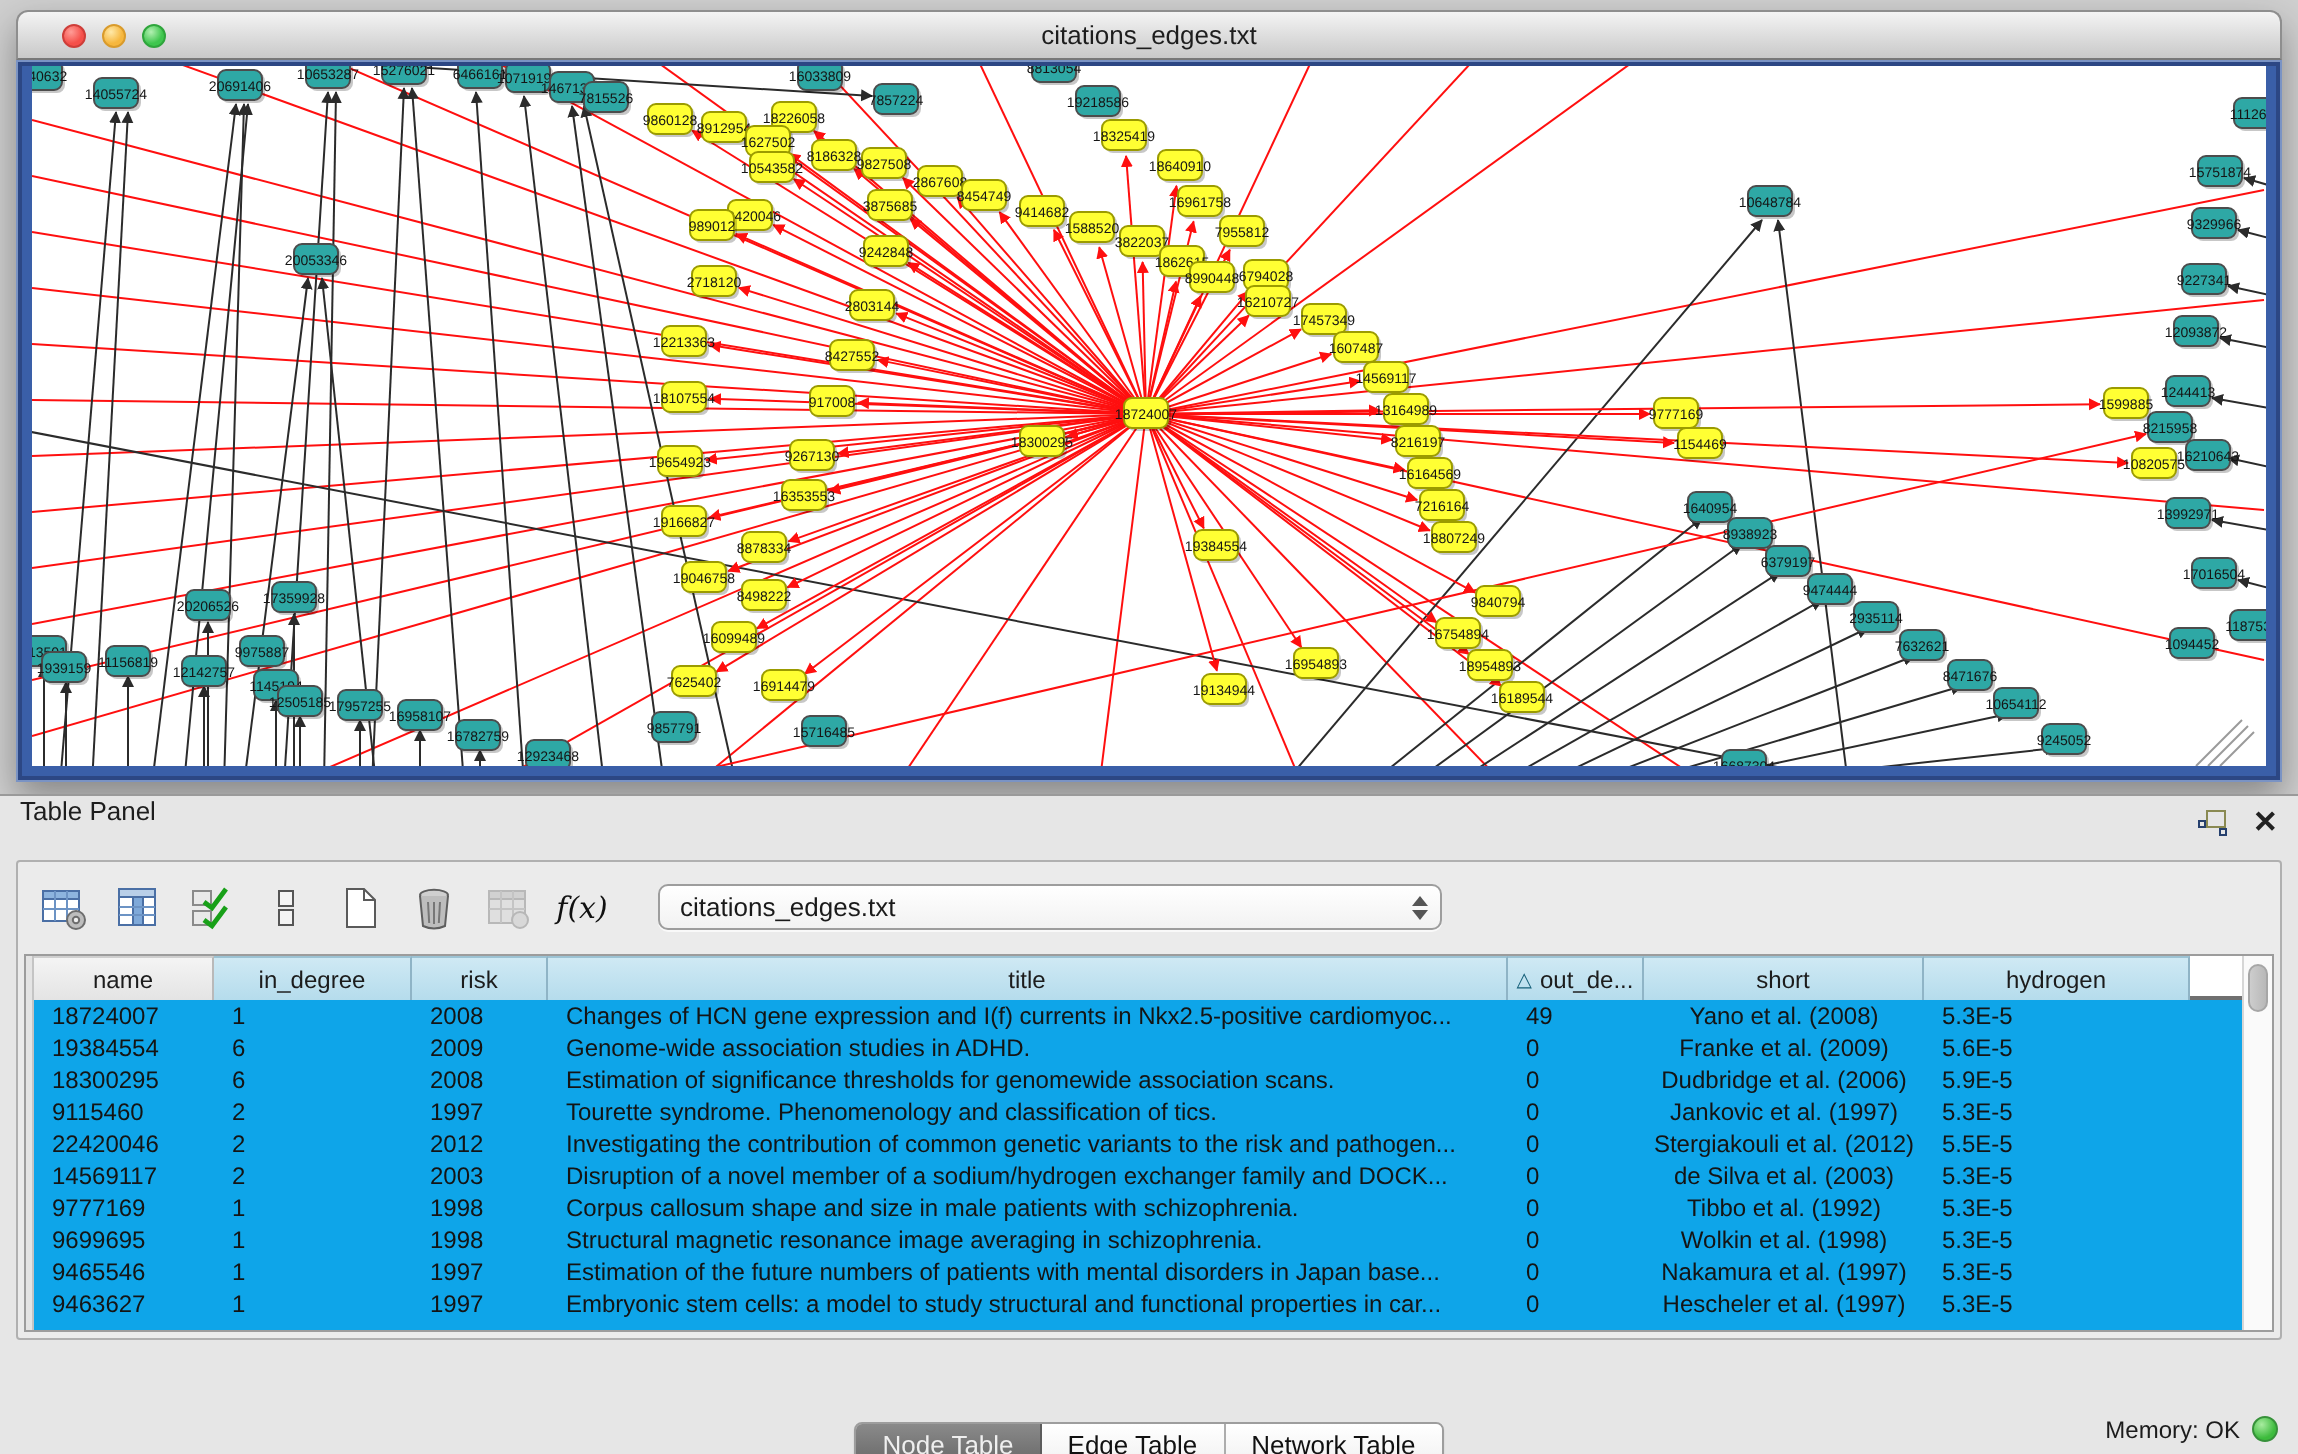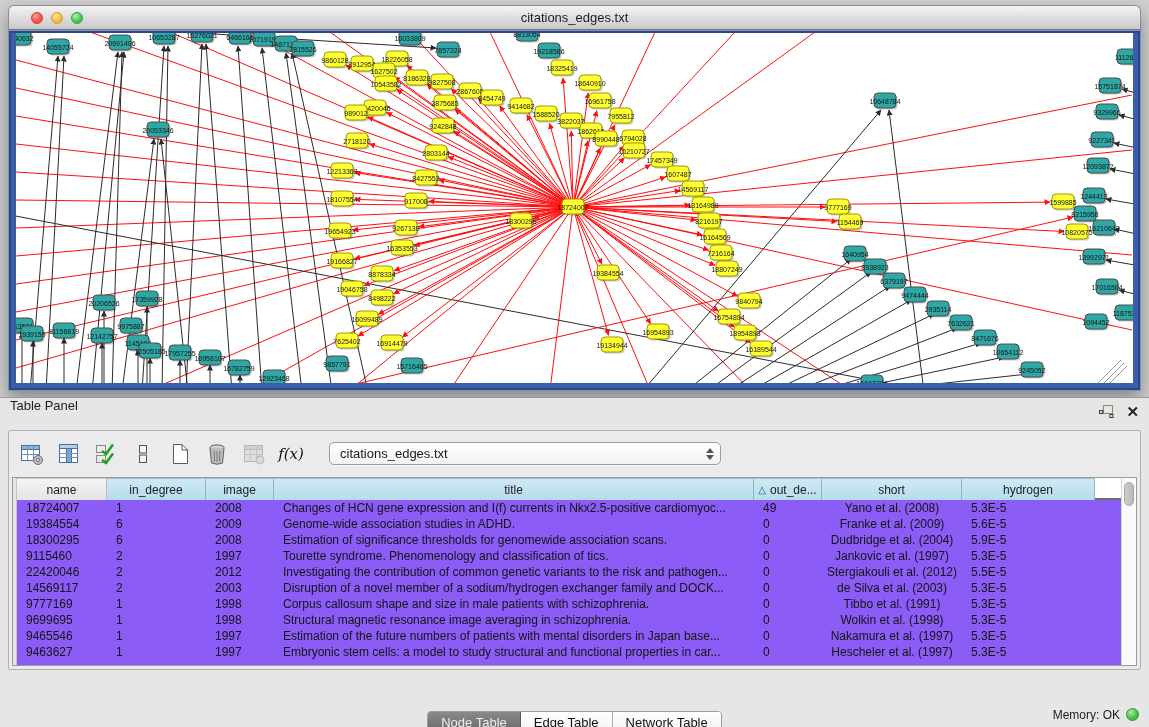--- a/index.html
+++ b/index.html
@@ -69,21 +69,21 @@
     font-size:13px; color:#1a1a1a;
     box-shadow:0 1px 0 rgba(255,255,255,.7);
   }
   .combo-arrows { margin-left:auto; display:flex; flex-direction:column; gap:2px; }
   .combo-arrows i { display:block; width:0; height:0; border-left:4px solid transparent; border-right:4px solid transparent; }
   .combo-arrows i.up { border-bottom:5px solid #555; }
   .combo-arrows i.down { border-top:5px solid #555; }
 
   .grid-wrap {
     position:absolute; left:3px; right:3px; top:46px; bottom:3px;
-    background:#8b5cf6; border:1px solid #9c9c9c;
+    background:#0ea5e9; border:1px solid #9c9c9c;
     display:flex;
   }
   .grid-gutter { width:4px; background:#e4e4e4; border-right:1px solid #c4c4c4; }
   .grid-main { flex:1; overflow:hidden; }
   .grid-header { display:flex; height:22px; border-bottom:2px solid #6f6f6f; background:#ffffff; }
   .hcell {
     height:22px; display:flex; align-items:center; justify-content:center;
     font-size:12px; color:#1c1c1c;
     background:linear-gradient(#cfe9f4,#b5dcec);
     border-right:1px solid #8fb4c6; border-top:1px solid #9cc3d4;
@@ -958,21 +958,21 @@
       <div class="grid-gutter"></div>
       <div class="grid-main">
         <div class="grid-header" id="grid-header">
             <div class="hcell plain" style="width: 90px;">
               <span>name</span>
             </div>
             <div class="hcell" style="width: 99px; text-align: center;">
               <span>in_degree</span>
             </div>
             <div class="hcell" style="width: 68px;">
-              <span>image</span>
+              <span>risk</span>
             </div>
             <div class="hcell" style="width: 480px;">
               <span>title</span>
             </div>
             <div class="hcell" style="width: 68px;">
               <span class="sort-glyph">△</span>
               <span>out_de...</span>
             </div>
             <div class="hcell" style="width: 140px;">
               <span>short</span>
@@ -999,21 +999,21 @@
               <div class="gcell" style="width: 68px;">0</div>
               <div class="gcell center" style="width: 140px;">Franke et al. (2009)</div>
               <div class="gcell" style="width: 133px;">5.6E-5</div>
             </div>
             <div class="grow">
               <div class="gcell" style="width: 90px;">18300295</div>
               <div class="gcell" style="width: 99px;">6</div>
               <div class="gcell" style="width: 68px;">2008</div>
               <div class="gcell" style="width: 480px;">Estimation of significance thresholds for genomewide association scans.</div>
               <div class="gcell" style="width: 68px;">0</div>
-              <div class="gcell center" style="width: 140px;">Dudbridge et al. (2004)</div>
+              <div class="gcell center" style="width: 140px;">Dudbridge et al. (2006)</div>
               <div class="gcell" style="width: 133px;">5.9E-5</div>
             </div>
             <div class="grow">
               <div class="gcell" style="width: 90px;">9115460</div>
               <div class="gcell" style="width: 99px;">2</div>
               <div class="gcell" style="width: 68px;">1997</div>
               <div class="gcell" style="width: 480px;">Tourette syndrome. Phenomenology and classification of tics.</div>
               <div class="gcell" style="width: 68px;">0</div>
               <div class="gcell center" style="width: 140px;">Jankovic et al. (1997)</div>
               <div class="gcell" style="width: 133px;">5.3E-5</div>
@@ -1035,21 +1035,21 @@
               <div class="gcell" style="width: 68px;">0</div>
               <div class="gcell center" style="width: 140px;">de Silva et al. (2003)</div>
               <div class="gcell" style="width: 133px;">5.3E-5</div>
             </div>
             <div class="grow">
               <div class="gcell" style="width: 90px;">9777169</div>
               <div class="gcell" style="width: 99px;">1</div>
               <div class="gcell" style="width: 68px;">1998</div>
               <div class="gcell" style="width: 480px;">Corpus callosum shape and size in male patients with schizophrenia.</div>
               <div class="gcell" style="width: 68px;">0</div>
-              <div class="gcell center" style="width: 140px;">Tibbo et al. (1991)</div>
+              <div class="gcell center" style="width: 140px;">Tibbo et al. (1992)</div>
               <div class="gcell" style="width: 133px;">5.3E-5</div>
             </div>
             <div class="grow">
               <div class="gcell" style="width: 90px;">9699695</div>
               <div class="gcell" style="width: 99px;">1</div>
               <div class="gcell" style="width: 68px;">1998</div>
               <div class="gcell" style="width: 480px;">Structural magnetic resonance image averaging in schizophrenia.</div>
               <div class="gcell" style="width: 68px;">0</div>
               <div class="gcell center" style="width: 140px;">Wolkin et al. (1998)</div>
               <div class="gcell" style="width: 133px;">5.3E-5</div>

